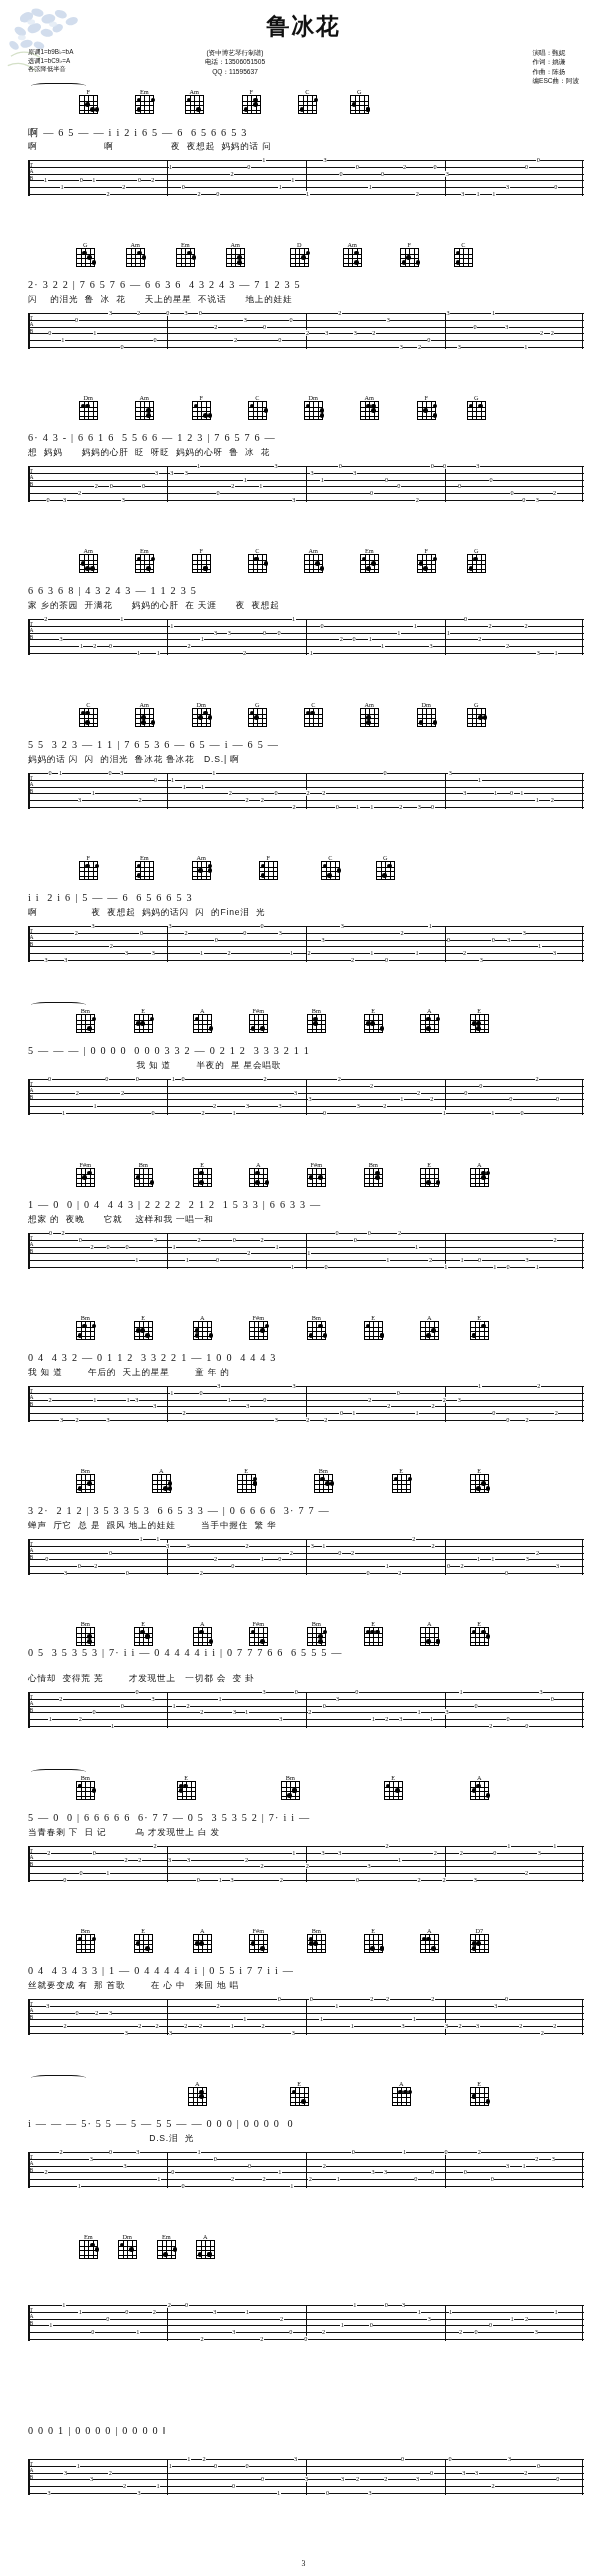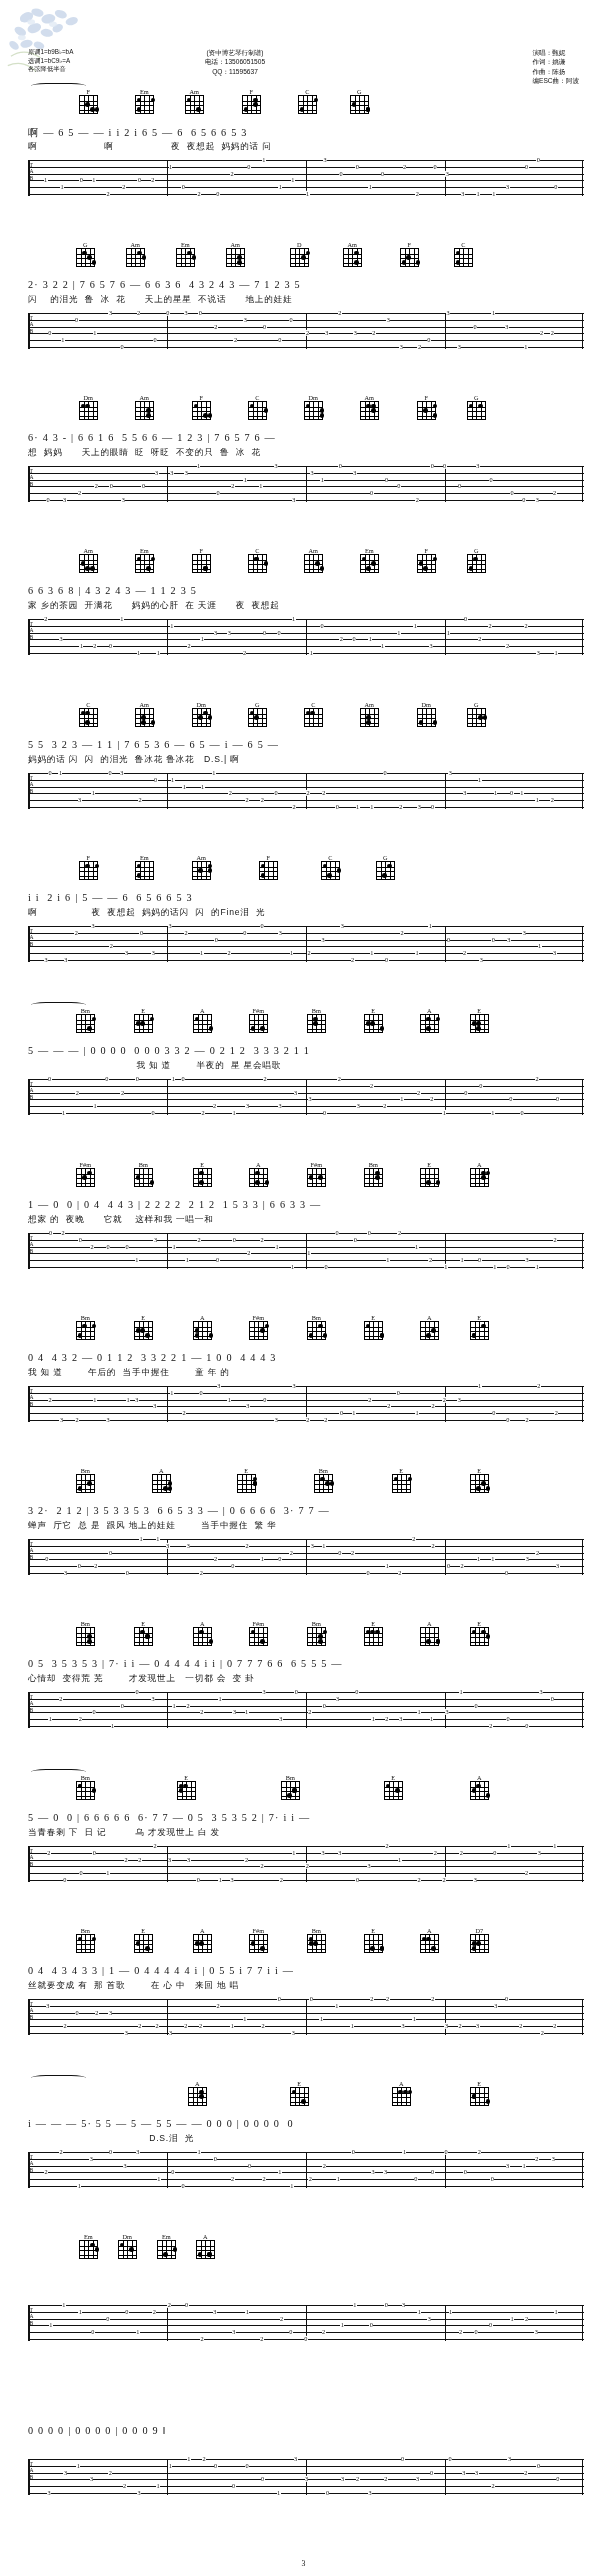--- a/index.html
+++ b/index.html
@@ -186,20 +186,21 @@
       <ellipse cx="40" cy="28" rx="5" ry="3.5"></ellipse>
       <ellipse cx="68" cy="31" rx="5" ry="3.5"></ellipse>
       <ellipse cx="28" cy="48" rx="5" ry="3.5"></ellipse>
     </g>
     <g stroke="#8fae6e" stroke-width="1.6" fill="none" opacity="0.7">
       <path d="M14 72 C 26 64, 40 66, 52 74"></path>
       <path d="M10 84 C 24 78, 38 82, 46 92"></path>
     </g>
   </svg>
 
+  <div class="title">鲁冰花</div>
 
   <div class="meta-left">
     <div>原调1=b9B♭=bA</div>
     <div>选调1=bC9♭=A</div>
     <div>各弦降低半音</div>
   </div>
 
   <div class="meta-center">
     <div>(资中博艺琴行制谱)</div>
     <div>电话：13506051505</div>
@@ -616,21 +617,21 @@
               <div class="v v3"></div>
               <div class="h h1"></div>
               <div class="h h2"></div>
               <div class="h h3"></div>
               <div class="dot" style="left: 0.8px; top: 1.6px;"></div>
               <div class="dot" style="left: 10.2px; top: 1.6px;"></div>
             </div>
           </div>
         </div>
         <div class="notes" style="top: 38px;">6· 4 3 - | 6 6 1 6  5 5 6 6 — 1 2 3 | 7 6 5 7 6 —</div>
-        <div class="lyrics" style="top: 53px;">想  妈妈      天上的眼睛  眨  呀眨  不变的只  鲁  冰  花</div>
+        <div class="lyrics" style="top: 53px;">想  妈妈      妈妈的心肝  眨  呀眨  妈妈的心呀  鲁  冰  花</div>
         <div class="tab" style="top: 72px;">
           <div class="line" style="top: 0px;"></div>
           <div class="line" style="top: 6.7px;"></div>
           <div class="line" style="top: 13.5px;"></div>
           <div class="line" style="top: 20px;"></div>
           <div class="line" style="top: 27px;"></div>
           <div class="line" style="top: 34px;"></div>
           <div class="clef">T<br>A<br>B</div>
           <div class="bar thick" style="left: 0%;"></div>
           <div class="bar" style="left: 25%;"></div>
@@ -1561,21 +1562,21 @@
               <div class="h h1"></div>
               <div class="h h2"></div>
               <div class="h h3"></div>
               <div class="dot" style="left: 0.8px; top: 11px;"></div>
               <div class="dot" style="left: 10.2px; top: 1.6px;"></div>
               <div class="dot" style="left: 0.8px; top: 11px;"></div>
             </div>
           </div>
         </div>
         <div class="notes" style="top: 38px;">0 4  4 3 2 — 0 1 1 2  3 3 2 2 1 — 1 0 0  4 4 4 3</div>
-        <div class="lyrics" style="top: 53px;">我 知 道        午后的  当手中握住        童 年 的</div>
+        <div class="lyrics" style="top: 53px;">我 知 道        午后的  天上的星星        童 年 的</div>
         <div class="tab" style="top: 72px;">
           <div class="line" style="top: 0px;"></div>
           <div class="line" style="top: 6.7px;"></div>
           <div class="line" style="top: 13.5px;"></div>
           <div class="line" style="top: 20px;"></div>
           <div class="line" style="top: 27px;"></div>
           <div class="line" style="top: 34px;"></div>
           <div class="clef">T<br>A<br>B</div>
           <div class="bar thick" style="left: 0%;"></div>
           <div class="bar" style="left: 25%;"></div>
@@ -1859,21 +1860,21 @@
               <div class="v v3"></div>
               <div class="h h1"></div>
               <div class="h h2"></div>
               <div class="h h3"></div>
               <div class="dot" style="left: 0.8px; top: 1.6px;"></div>
               <div class="dot" style="left: 10.2px; top: 1.6px;"></div>
               <div class="dot" style="left: 15px; top: 6.3px;"></div>
             </div>
           </div>
         </div>
-        <div class="notes" style="top: 38px;">0 5  3 5 3 5 3 | 7· i i — 0 4 4 4 4 i i | 0 7 7 7 6 6  6 5 5 5 —</div>
+        <div class="notes" style="top: 27px;">0 5  3 5 3 5 3 | 7· i i — 0 4 4 4 4 i i | 0 7 7 7 6 6  6 5 5 5 —</div>
         <div class="lyrics" style="top: 53px;">心情却  变得荒 芜        才发现世上   一切都 会  变 卦</div>
         <div class="tab" style="top: 72px;">
           <div class="line" style="top: 0px;"></div>
           <div class="line" style="top: 6.7px;"></div>
           <div class="line" style="top: 13.5px;"></div>
           <div class="line" style="top: 20px;"></div>
           <div class="line" style="top: 27px;"></div>
           <div class="line" style="top: 34px;"></div>
           <div class="clef">T<br>A<br>B</div>
           <div class="bar thick" style="left: 0%;"></div>
@@ -2414,21 +2415,21 @@
           <div class="num" style="left: 80.6495%; top: 27px;">0</div>
           <div class="num" style="left: 83.2905%; top: 20px;">0</div>
           <div class="num" style="left: 87.1294%; top: 13.5px;">1</div>
           <div class="num" style="left: 89.7362%; top: 13.5px;">2</div>
           <div class="num" style="left: 91.5135%; top: 27px;">3</div>
           <div class="num" style="left: 95.0587%; top: 6.7px;">1</div>
         </div>
       </div>
       <div class="system" style="top: 2387px;">
         <div class="chords"></div>
-        <div class="notes" style="top: 38px;">0 0 0 0 | 0 0 0 0 | 0 0 0 9 ‖</div>
+        <div class="notes" style="top: 38px;">0 0 0 1 | 0 0 0 0 | 0 0 0 0 ‖</div>
         <div class="lyrics" style="top: 53px;"></div>
         <div class="tab" style="top: 72px;">
           <div class="line" style="top: 0px;"></div>
           <div class="line" style="top: 6.7px;"></div>
           <div class="line" style="top: 13.5px;"></div>
           <div class="line" style="top: 20px;"></div>
           <div class="line" style="top: 27px;"></div>
           <div class="line" style="top: 34px;"></div>
           <div class="clef">T<br>A<br>B</div>
           <div class="bar thick" style="left: 0%;"></div>

